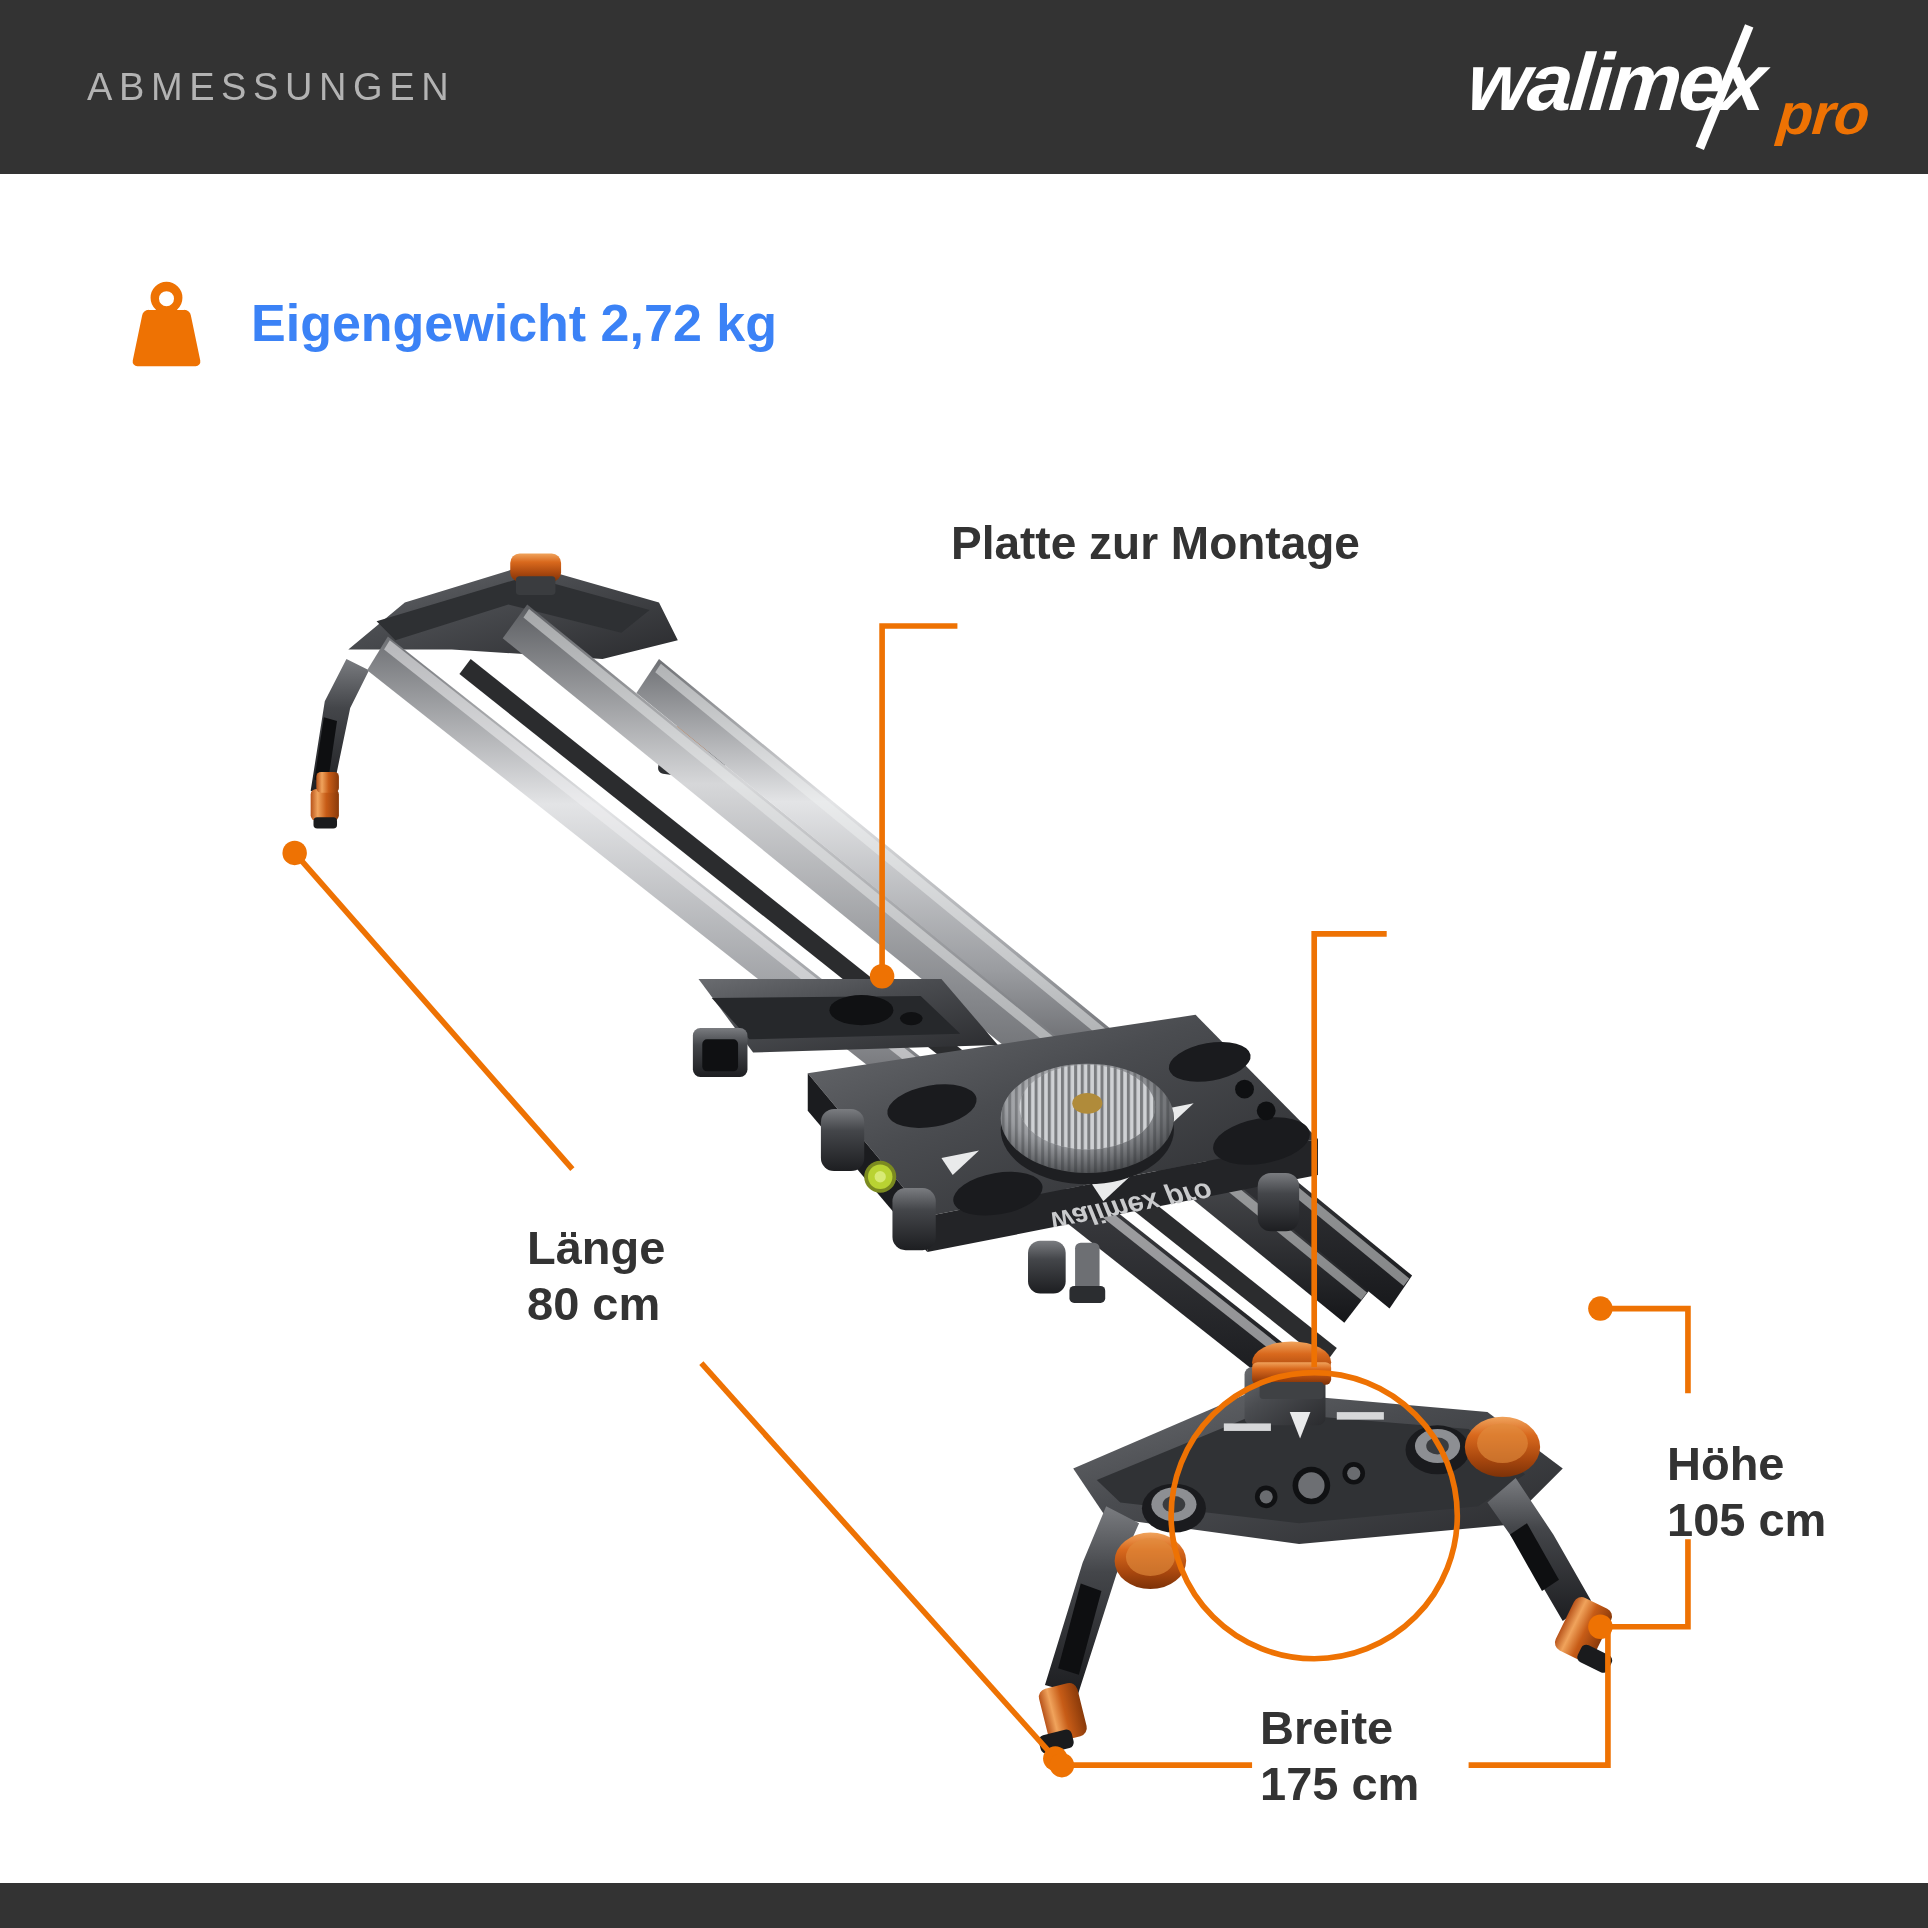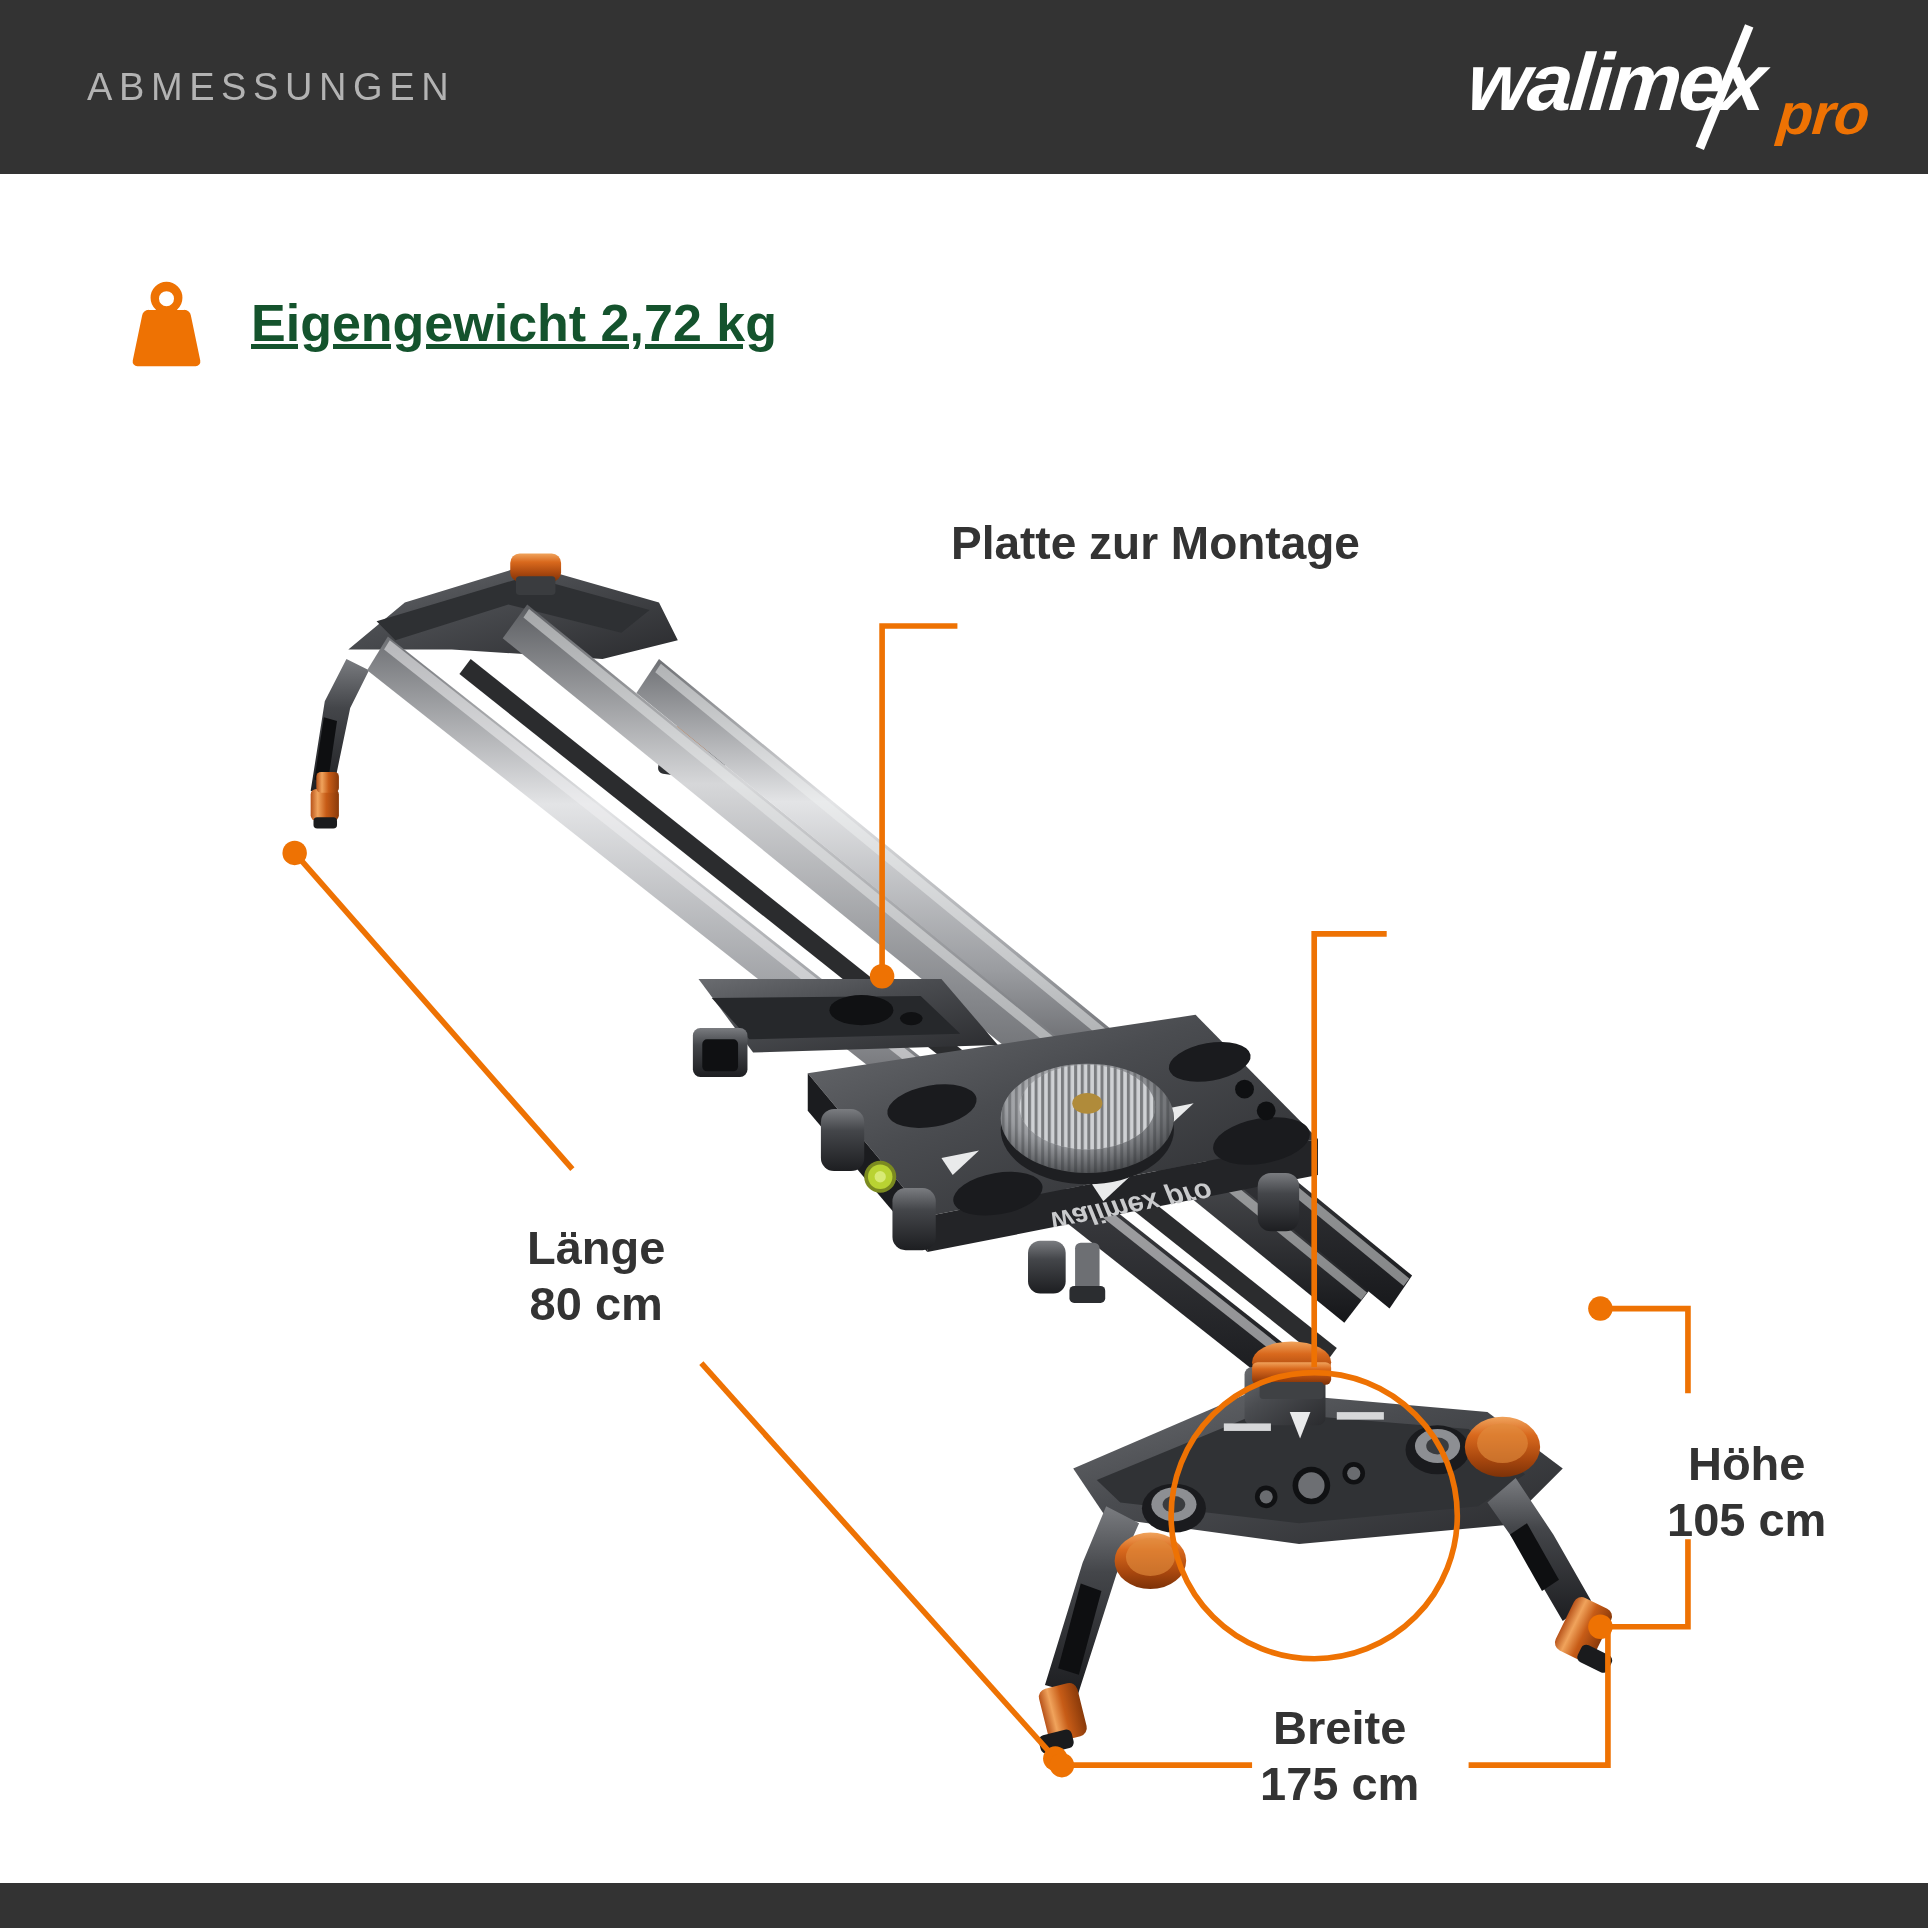--- a/index.html
+++ b/index.html
@@ -57,39 +57,38 @@
     position:absolute; left:0; bottom:0; width:1928px; height:45px;
     background:#333333;
   }
 
   
   .specs { position:absolute; left:127px; top:266px; }
   .spec-row { display:flex; align-items:center; height:113px; }
   .spec-icon { width:79px; height:90px; position:relative; flex:none; }
   .spec-label {
     margin-left:45px;
-    font-size:52px; font-weight:700; color:#14532d;
+    font-size:52px; font-weight:700; color:#3b82f6;
     white-space:nowrap;
-    text-decoration:underline;
   }
 
   
   .anno {
     position:absolute;
     font-size:46px; font-weight:700; color:#333333;
     line-height:1.18;
     white-space:nowrap;
   }
   .anno-plate   { left:927px; top:516px;margin-left:24px; }
   .anno-threads { left:1348px; top:821px; }
 
   .dim {
     position:absolute;
     font-size:47px; font-weight:700; color:#333333;
-    line-height:1.2; white-space:nowrap; text-align:center;
+    line-height:1.2; white-space:nowrap; 
   }
   .dim-laenge { left:527px; top:1220px; }
   .dim-hoehe  { left:1667px; top:1436px; }
   .dim-breite { left:1260px; top:1700px; }
 
   
   .vec { position:absolute; left:0; top:0; width:1928px; height:1928px; pointer-events:none; }
 
   
   .product { position:absolute; left:0; top:0; width:1928px; height:1928px; }

